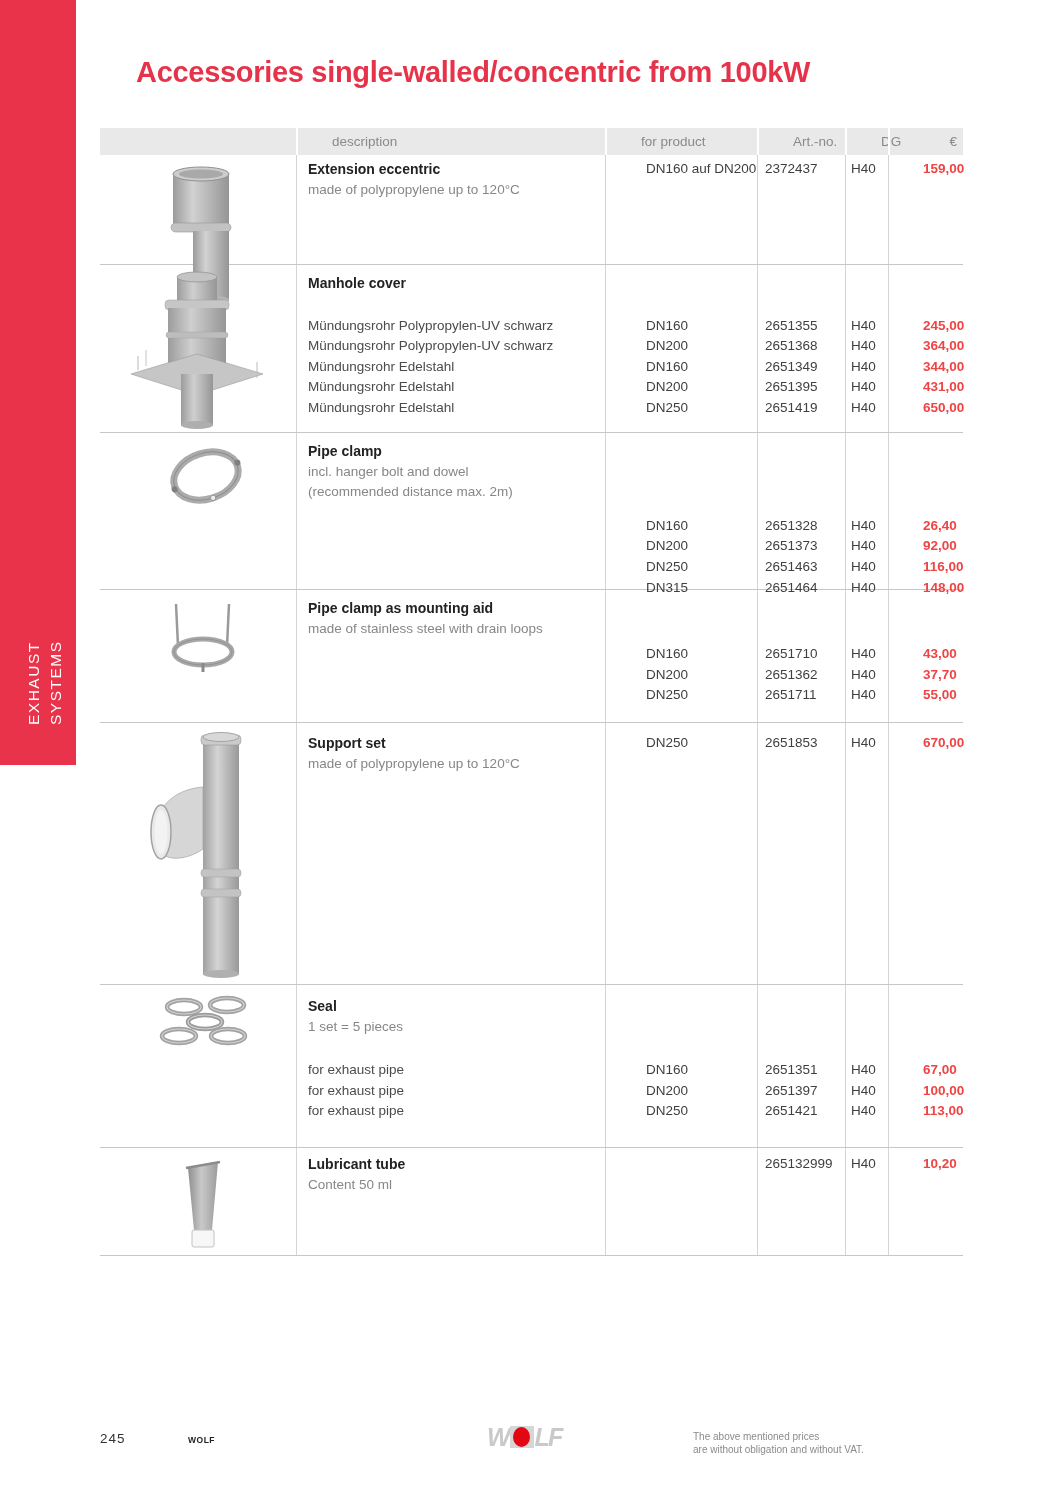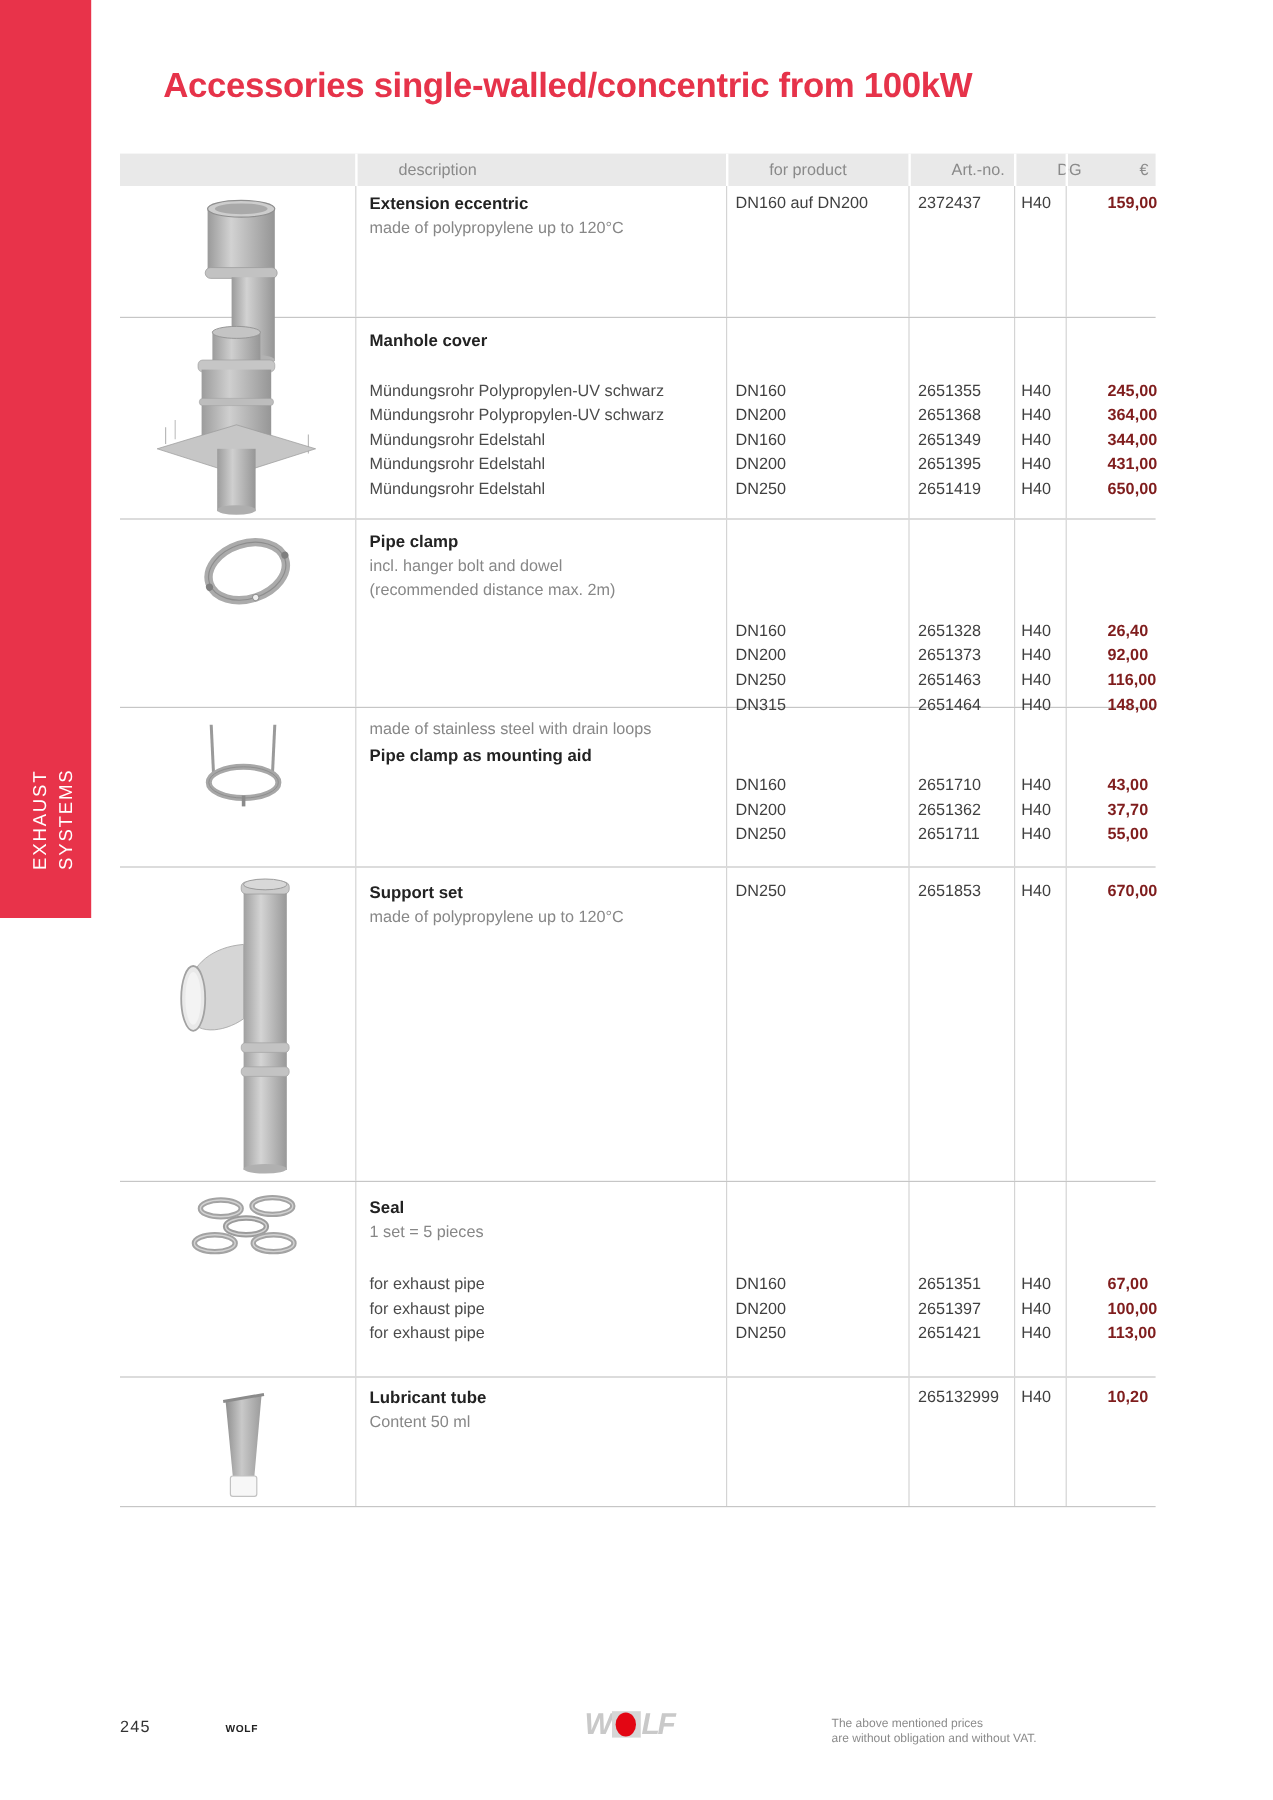--- a/index.html
+++ b/index.html
@@ -28,24 +28,24 @@
   .h-dg { padding-left:6px; }
   .h-eur { justify-content:flex-end; padding-right:6px; }
 
   .prow { position:relative; border-bottom:1px solid #c6c6c6; }
   .vline { position:absolute; top:0; bottom:0; width:1px; background:#d4d4d4; }
   .v1{left:196px}.v2{left:505px}.v3{left:657px}.v4{left:745px}.v5{left:788px}
 
   .line { display:grid; grid-template-columns:196px 309px 152px 88px 43px 75px;
           height:20.6px; font-size:13.5px; color:#3f3f3f; position:relative; }
   .c-desc { padding-left:12px; }
-  .c-prod { padding-left:8px; }
+  .c-prod { padding-left:8px;margin-left:33px; }
   .c-art  { padding-left:8px; }
   .c-dg   { padding-left:6px; }
-  .c-price{ text-align:left; padding-right:6px; font-weight:bold; color:#7f1d1d;padding-left:35px; }
+  .c-price{ text-align:center; padding-right:6px; font-weight:bold; color:#ef4444;padding-left:35px; }
   .t-title { font-weight:bold; color:#222; font-size:14px; }
   .t-sub { color:#878787; }
   .t-vardesc { color:#4b4b4b; }
   .sp22{height:22px}.sp13{height:13px}.sp5{height:5px}.sp23{height:23px}
 
   .pimg { position:absolute; }
 
   
   .foot-page { position:absolute; left:100px; top:1431px; font-size:13.5px; color:#333; letter-spacing:1px; }
   .foot-brand { position:absolute; left:152px; top:1435px; font-size:8.5px; font-weight:bold; color:#222; letter-spacing:0.5px;margin-left:36px; }
@@ -286,29 +286,29 @@
         <svg width="82" height="76" viewBox="0 0 82 76">
           <path d="M14,2 L16,44" stroke="#9a9a9a" stroke-width="2.5" fill="none"></path>
           <path d="M67,2 L65,44" stroke="#9a9a9a" stroke-width="2.5" fill="none"></path>
           <ellipse cx="41" cy="50" rx="29" ry="13" fill="none" stroke="#a7a7a7" stroke-width="5"></ellipse>
           <ellipse cx="41" cy="50" rx="29" ry="13" fill="none" stroke="#8d8d8d" stroke-width="0.8"></ellipse>
           <rect x="39.5" y="61" width="3" height="9" fill="#8a8a8a"></rect>
         </svg>
       </div>
       <div class="line">
         <div></div>
+          <div class="c-desc t-title">Pipe clamp as mounting aid</div>
+        <div></div>
+          <div></div>
+          <div></div>
+          <div></div>
+      </div>
+      <div class="line">
+        <div></div>
           <div class="c-desc t-sub">made of stainless steel with drain loops</div>
-        <div></div>
-          <div></div>
-          <div></div>
-          <div></div>
-      </div>
-      <div class="line">
-        <div></div>
-          <div class="c-desc t-title">Pipe clamp as mounting aid</div>
         <div></div>
           <div></div>
           <div></div>
           <div></div>
       </div>
       <div class="sp5"></div>
       <div class="line">
         <div></div>
           <div></div>
         <div class="c-prod">DN160</div>

